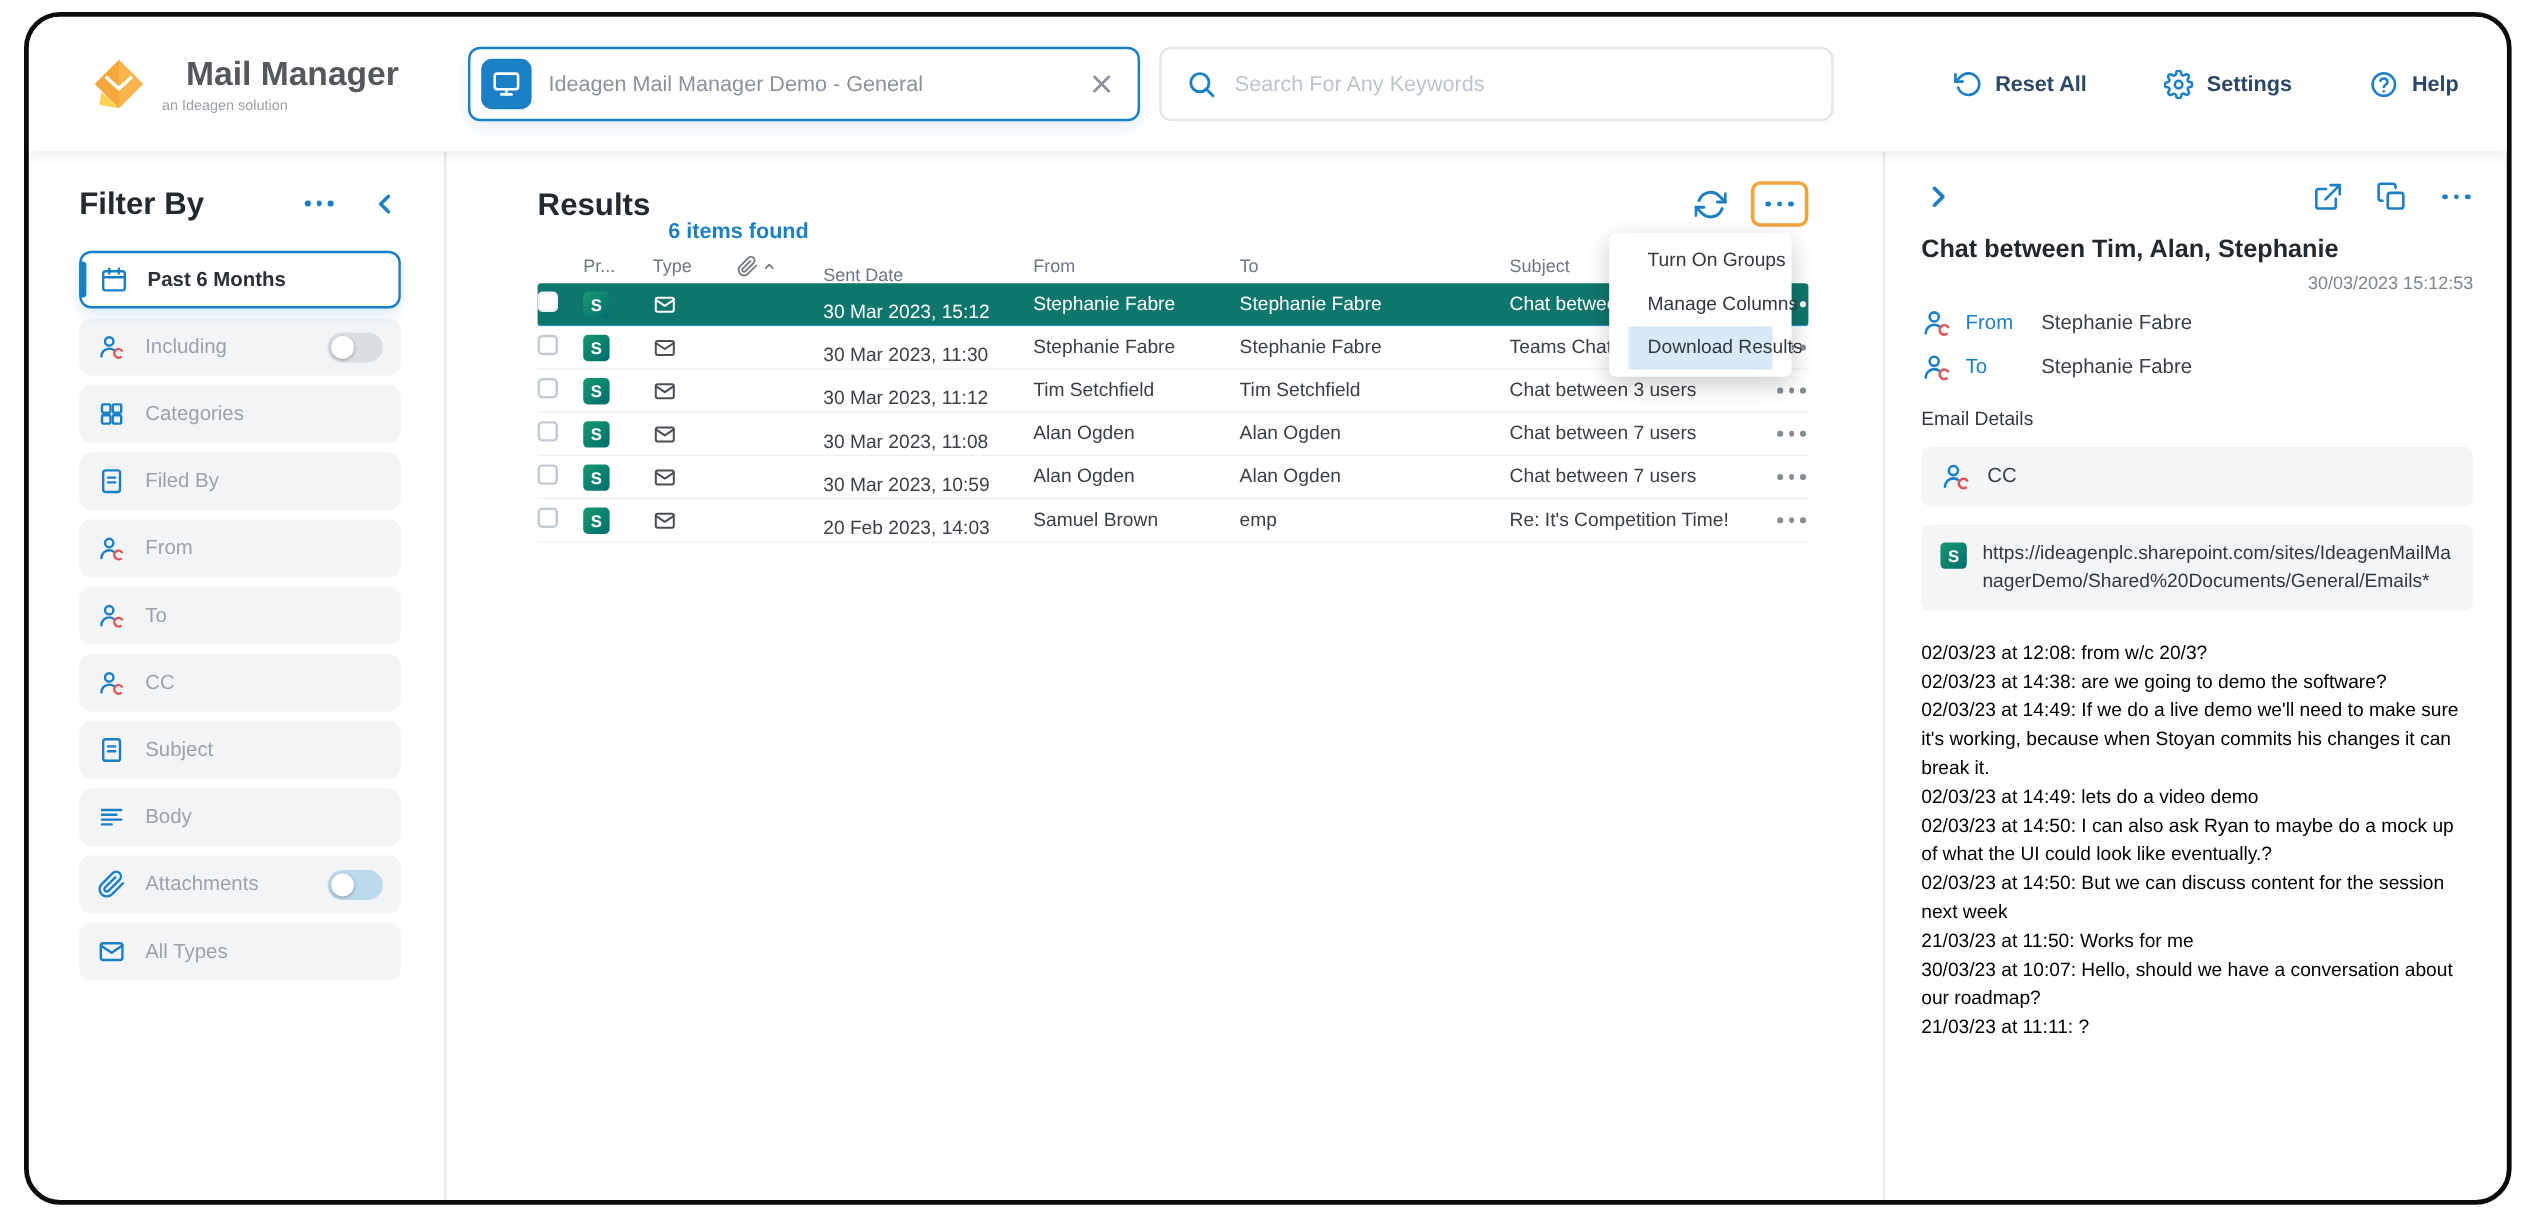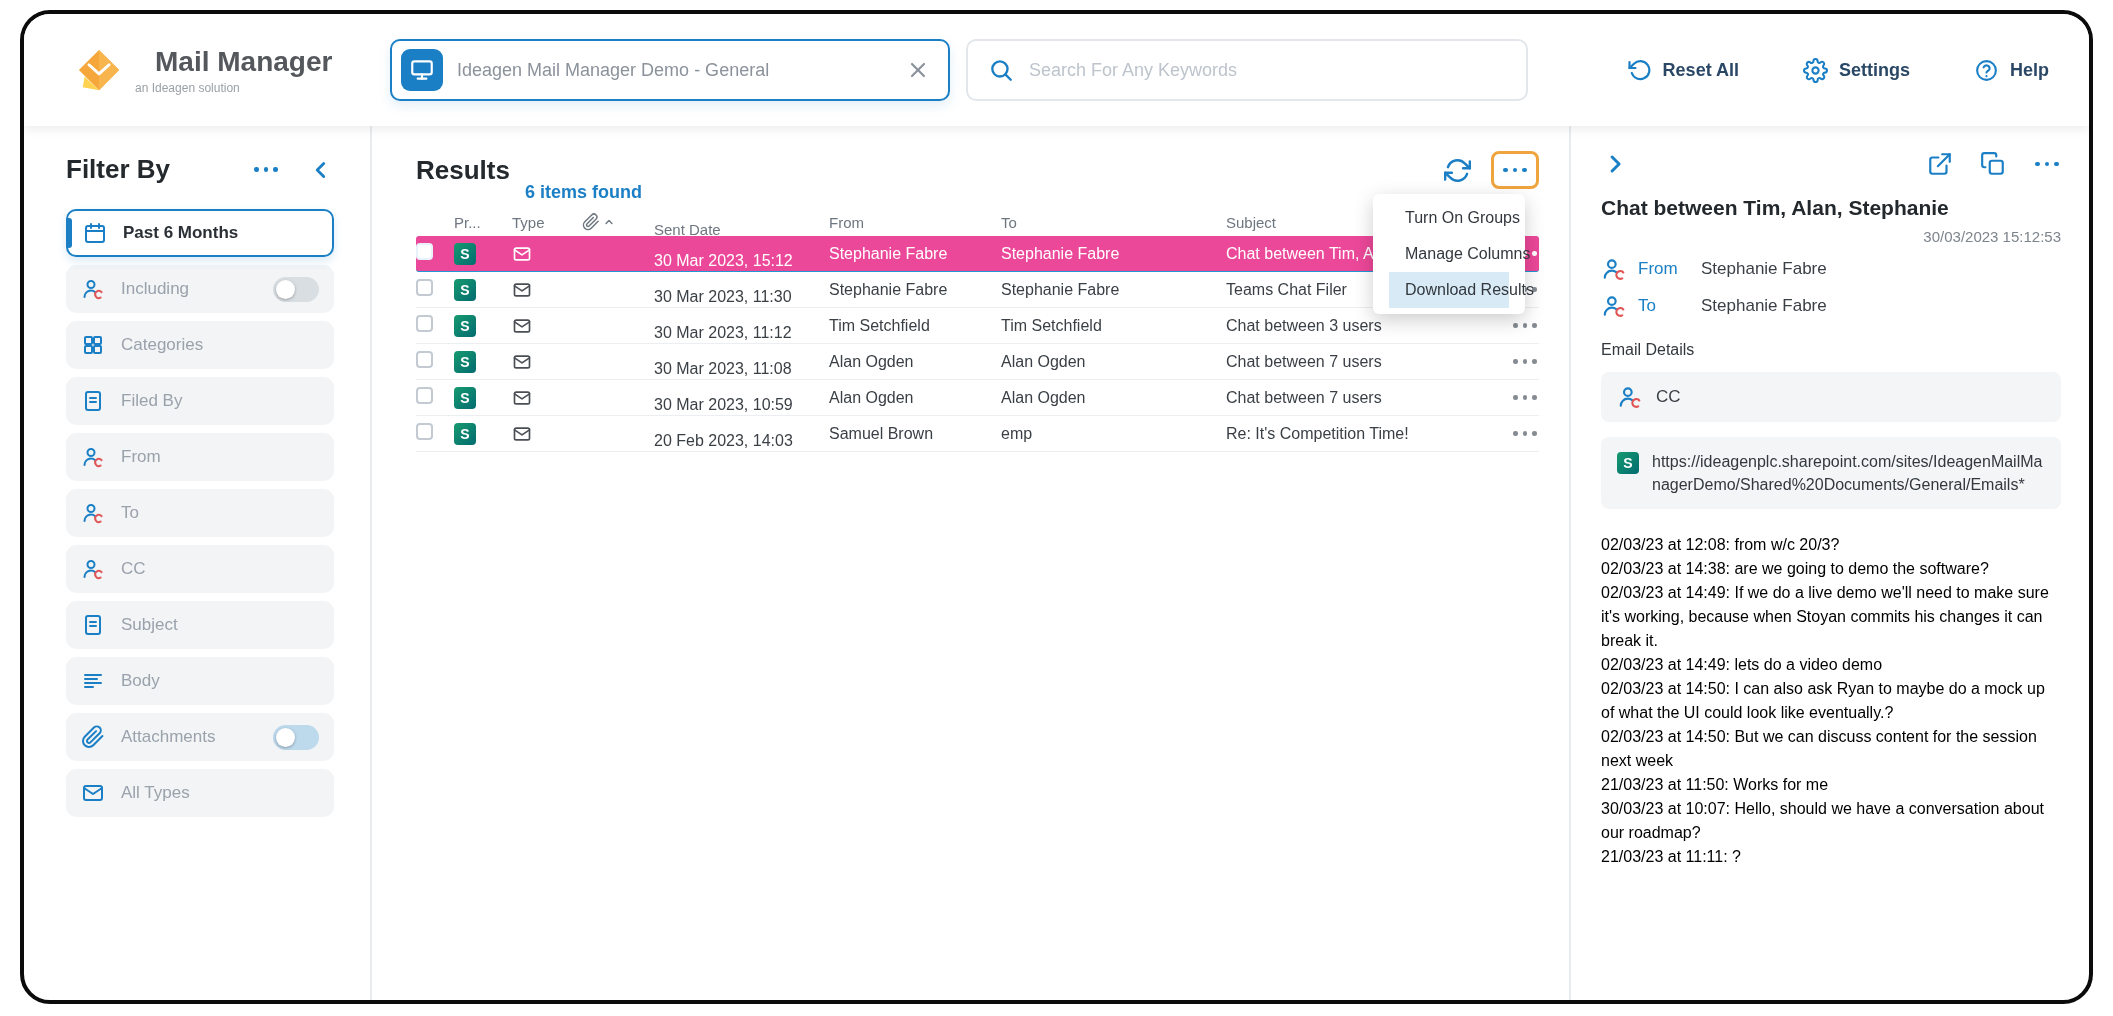--- a/index.html
+++ b/index.html
@@ -24,21 +24,21 @@
                 border: 2px solid #e3e7ec; border-radius: 10px; margin-left: 16px; padding: 0 20px; background:#fff; }
   .search-box svg { color: #1b7fc5; flex: none; }
   .search-box input { flex: 1; border: none; outline: none; font-size: 18px; color: #3b4046; font-family: inherit; background: transparent; }
   .search-box input::placeholder { color: #bdc4cc; }
   .topbar-actions { margin-left: auto; display: flex; align-items: center; gap: 64px; }
   .tb-action { display: flex; align-items: center; gap: 11px; font-size: 18px; font-weight: 700;
                color: #2a4765; cursor: pointer; white-space: nowrap; }
   .tb-action svg { color: #1b7fc5; }
 
   
-  .content { display: flex; height: calc(100% - 112px); }
+  .content { display: flex; height: calc(100% - 112px); gap: 32px; }
 
   
   .sidebar { width: 348px; flex: none; border-right: 2px solid #e9ecef; padding: 28px 36px 0 42px; }
   .sidebar-header { display: flex; align-items: center; margin-bottom: 24px; }
   .sidebar-title { flex: 1; font-size: 26px; font-weight: 700; color: #24292e; }
   .sidebar-header .dots3 { color: #1b7fc5; margin-right: 28px; cursor: pointer; }
   .sidebar-collapse { color: #1b7fc5; display: flex; cursor: pointer; }
   .f-item { display: flex; align-items: center; gap: 16px; height: 48px; margin-bottom: 8px;
             background: #f2f4f6; border-radius: 10px; padding: 0 15px; font-size: 17px; color: #9aa2ac; cursor: pointer; }
   .f-item svg { color: #1b7fc5; flex: none; }
@@ -71,21 +71,21 @@
   .col-type { width: 70px; flex: none; }
   .col-att  { width: 72px; flex: none; display: flex; align-items: center; gap: 2px; }
   .col-date { width: 175px; flex: none; margin-top: 15px; }
   .col-from { width: 172px; flex: none; }
   .col-to   { width: 225px; flex: none; }
   .col-subj { flex: 1; min-width: 0; white-space: nowrap; overflow: hidden; text-overflow: ellipsis; }
   .col-dots { width: 42px; flex: none; display: flex; justify-content: flex-end; }
 
   .trow { display: flex; align-items: center; height: 36px; border-bottom: 1px solid #eceef1;
           font-size: 16px; color: #3a3f45; cursor: pointer; }
-  .trow.selected { background: #ec4899; color: #fff; border-bottom-color: #2196d4; border-radius: 3px; }
+  .trow.selected { background: #0f766e; color: #fff; border-bottom-color: #2196d4; border-radius: 3px; }
   .cb { width: 17px; height: 17px; border: 2px solid #c3cad2; border-radius: 4px; background: #fff; display: inline-block; cursor: pointer; }
   .trow.selected .cb { border-color: #e8f2fa; }
   .sp { width: 22px; height: 22px; border-radius: 4px; background: linear-gradient(135deg,#169a6f,#036c70);
         color: #fff; display: flex; align-items: center; justify-content: center; font-size: 14px; font-weight: 700; }
   .sp::after { content: "S"; }
   .type-ic { color: #4a4f55; display: flex; }
   .trow.selected .type-ic { color: #fff; }
   .trow .dots3 { color: #858b92; }
   .trow.selected .dots3 { color: #fff; }
 

